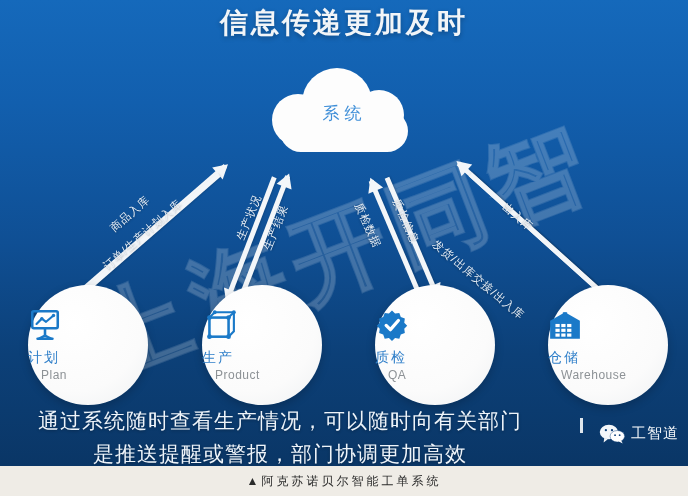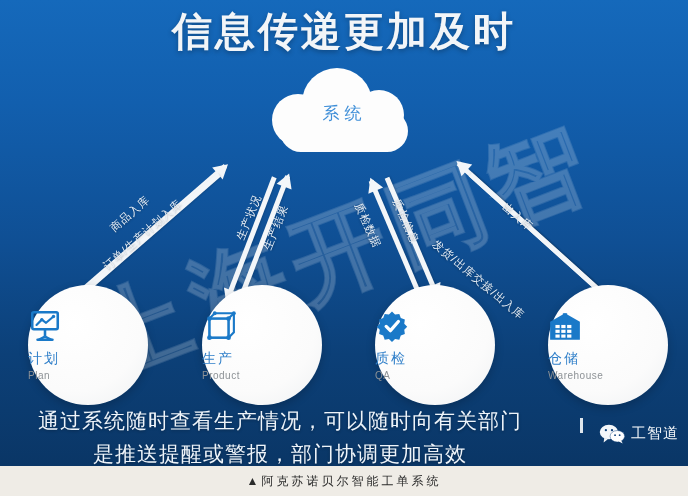--- a/index.html
+++ b/index.html
@@ -19,21 +19,21 @@
     transform:translate(-50%,-50%) rotate(-21deg);
     font-size:96px;font-weight:bold;letter-spacing:10px;white-space:nowrap;
     color:rgba(255,255,255,0.10);
     -webkit-text-stroke:2px rgba(255,255,255,0.13);
     pointer-events:none;user-select:none;
   }
 
   
   .title{
     position:absolute;top:4px;left:0;width:688px;text-align:center;
-    font-size:40px;font-weight:bold;letter-spacing:3px;color:#f2f5f8;
+    font-size:28px;font-weight:bold;letter-spacing:3px;color:#f2f5f8;
     text-shadow:0 2px 5px rgba(0,0,0,.28);
   }
 
   
   .cloud-wrap{position:absolute;left:272px;top:68px;width:145px;height:88px;}
   .cloud-wrap .c{position:absolute;background:#fdfdfd;border-radius:50%;}
   .c1{left:30px;top:0px;width:70px;height:70px;}
   .c2{left:0px;top:26px;width:52px;height:52px;}
   .c3{left:82px;top:22px;width:50px;height:50px;}
   .c4{left:8px;top:42px;width:128px;height:42px;border-radius:22px !important;}
@@ -65,21 +65,21 @@
 
   
   .node{
     position:absolute;width:120px;height:120px;border-radius:50%;
     background:radial-gradient(circle at 38% 32%,#ffffff 0%,#fbfbfb 62%,#eef0f2 100%);
     box-shadow:0 3px 10px rgba(0,0,0,.2);
     display:flex;flex-direction:column;justify-content:center;
   }
   .node .icon{width:34px;height:34px;margin-bottom:8px;}
   .node .cn{font-size:14px;color:#2f7fc9;letter-spacing:2px;line-height:1.1;}
-  .node .en{font-size:10px;color:#8d9296;margin-top:3px;letter-spacing:.5px;}
+  .node .en{font-size:12px;color:#8d9296;margin-top:3px;letter-spacing:.5px;margin-left:13px;}
 
   
   .caption{
     position:absolute;left:0;top:405px;width:560px;text-align:center;
     font-size:21px;line-height:1.55;color:#eef4fa;letter-spacing:1px;
     text-shadow:0 1px 3px rgba(0,0,0,.3);
   }
   .caption div{white-space:nowrap;}
 
   

